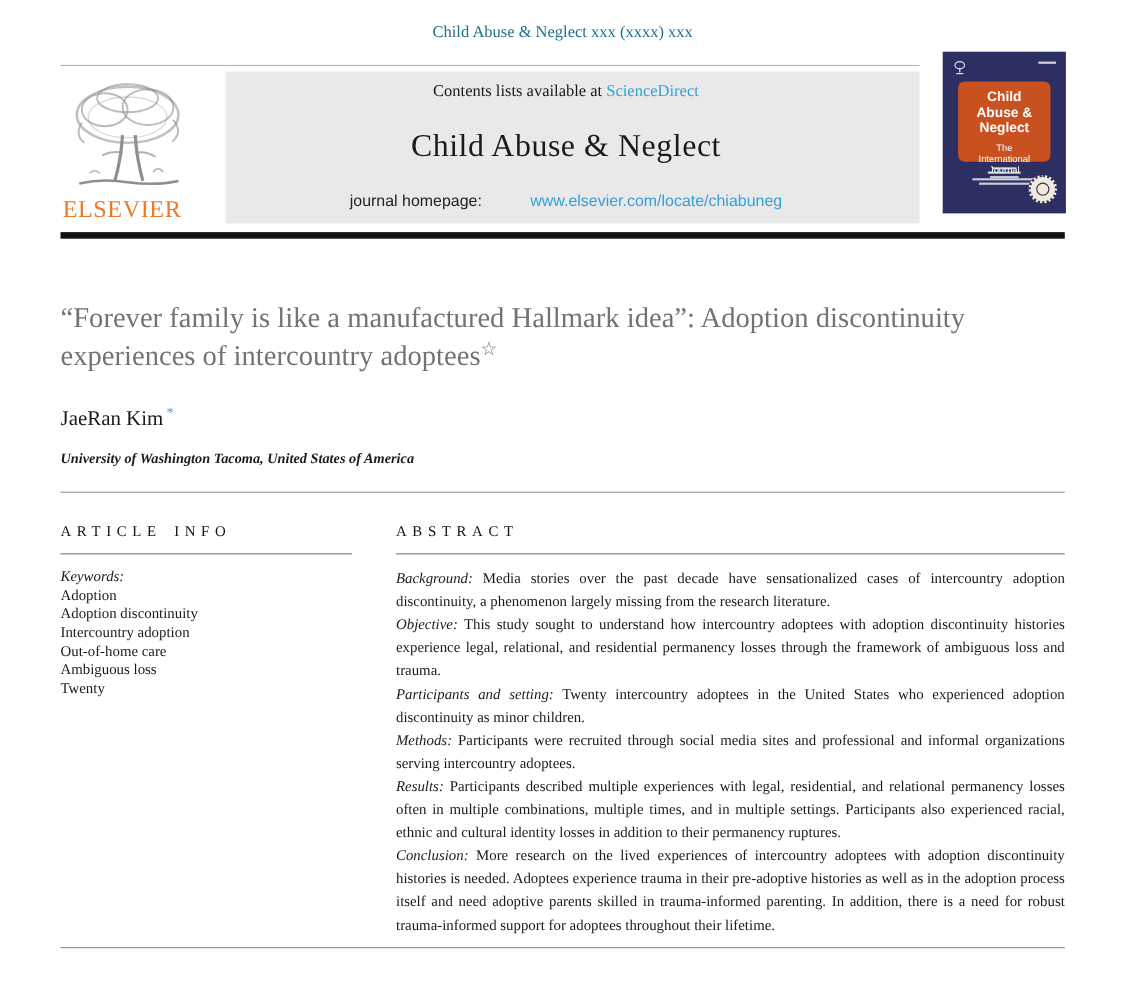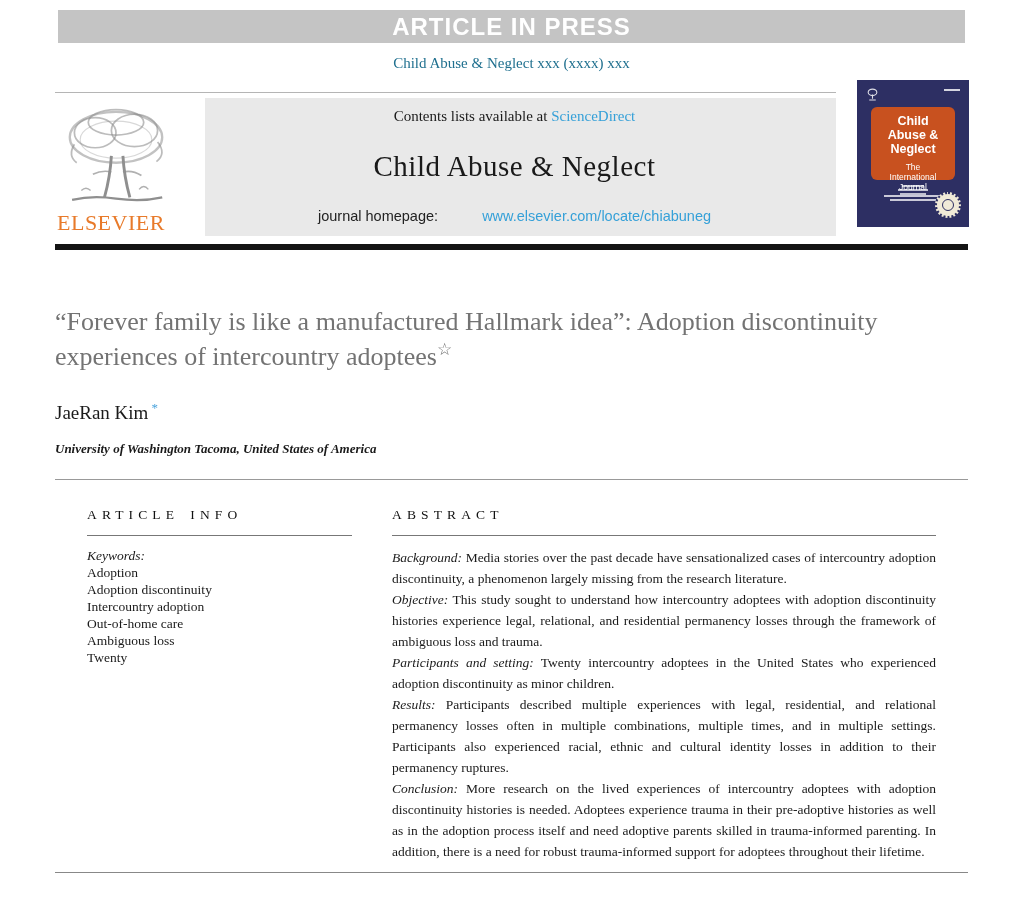--- a/index.html
+++ b/index.html
@@ -47,39 +47,36 @@
   .title-block { margin:54px 55px 0 55px; }
   .paper-title { font-size:26px; line-height:35px; font-weight:normal; color:#737373; }
   .title-mark { font-size:17px; vertical-align:super; line-height:0; }
   .author-line { margin-top:26px; font-size:19px; }
   .author-mark { color:#4aa3dc; font-size:13px; vertical-align:super; margin-left:3px; }
   .affiliation { margin-top:17px; font-size:13px; font-style:italic; font-weight:bold; }
 
   .rule-full { margin:22px 55px 0 55px; border-top:1px solid #999; }
 
   
-  .two-col { display:flex; margin:0 87px; }
+  .two-col { display:flex; margin:0 55px; }
   .col-left { width:265px; flex:none; }
   .col-right { flex:1; margin-left:40px; }
   .col-heading { font-size:13.5px; letter-spacing:0.38em; word-spacing:0.2em; padding:27px 0 12px 0; color:#111; }
   .col-underline { border-bottom:1px solid #777; }
   .keywords { padding-top:11px; font-size:13.5px; line-height:17px; }
   .kw-label { font-style:italic; }
   .abstract-body { padding-top:11px; font-size:13.5px; line-height:21px; text-align:justify; padding-bottom:10px; }
   .abs-label { font-style:italic; }
   .bottom-rule { margin:0 55px; border-top:1px solid #888; }
 </style>
 </head>
 <body>
 
 <div class="page">
 
-  <div class="banner">
-    <span>ARTICLE IN PRESS</span>
-  </div>
 
   <div class="journal-ref">
     <a href="#">Child Abuse &amp; Neglect xxx (xxxx) xxx</a>
   </div>
 
   <div class="header-row">
     <div class="mast-wrap">
       <div class="logo-block">
         <svg class="logo-tree" viewBox="0 0 100 90" fill="none" stroke="#8f8f8f">
           <ellipse cx="50" cy="28" rx="40" ry="22" stroke-width="2" opacity="0.55"></ellipse>
@@ -152,20 +149,21 @@
         <div>Ambiguous loss</div>
         <div>Twenty</div>
       </div>
     </div>
     <div class="col-right">
       <div class="col-heading col-underline">ABSTRACT</div>
       <div class="abstract-body">
         <div class="abs-section"><i class="abs-label">Background:</i> <span>Media stories over the past decade have sensationalized cases of intercountry adoption discontinuity, a phenomenon largely missing from the research literature.</span></div>
         <div class="abs-section"><i class="abs-label">Objective:</i> <span>This study sought to understand how intercountry adoptees with adoption discontinuity histories experience legal, relational, and residential permanency losses through the framework of ambiguous loss and trauma.</span></div>
         <div class="abs-section"><i class="abs-label">Participants and setting:</i> <span>Twenty intercountry adoptees in the United States who experienced adoption discontinuity as minor children.</span></div>
+        <div class="abs-section"><i class="abs-label">Methods:</i> <span>Participants were recruited through social media sites and professional and informal organizations serving intercountry adoptees.</span></div>
         <div class="abs-section"><i class="abs-label">Results:</i> <span>Participants described multiple experiences with legal, residential, and relational permanency losses often in multiple combinations, multiple times, and in multiple settings. Participants also experienced racial, ethnic and cultural identity losses in addition to their permanency ruptures.</span></div>
         <div class="abs-section"><i class="abs-label">Conclusion:</i> <span>More research on the lived experiences of intercountry adoptees with adoption discontinuity histories is needed. Adoptees experience trauma in their pre-adoptive histories as well as in the adoption process itself and need adoptive parents skilled in trauma-informed parenting. In addition, there is a need for robust trauma-informed support for adoptees throughout their lifetime.</span></div>
       </div>
     </div>
   </div>
 
   <div class="bottom-rule"></div>
 
 </div>
 

